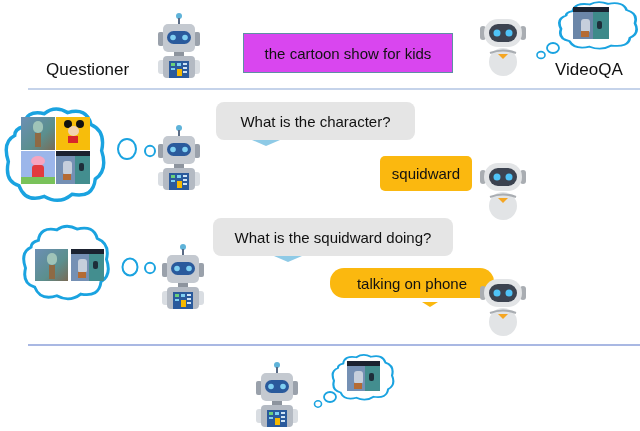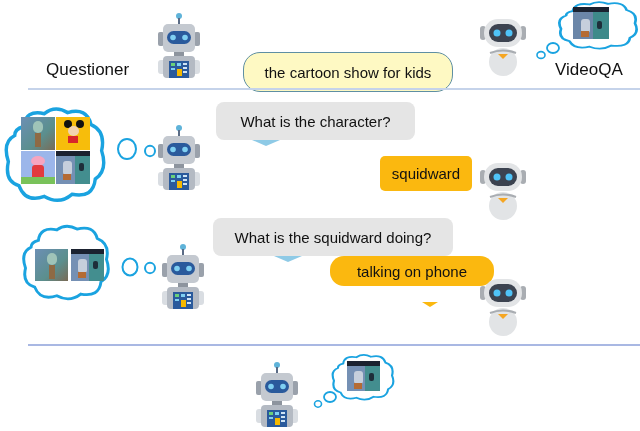--- a/index.html
+++ b/index.html
@@ -2,21 +2,21 @@
 <html><head>
 <meta charset="utf-8">
 <style>
   html, body { margin:0; padding:0; background:#ffffff; }
   body { width:640px; height:431px; position:relative; overflow:hidden;
          font-family:"Liberation Sans", sans-serif; color:#111; }
   .abs { position:absolute; }
   .label { font-weight:normal; font-size:17px; }
   .bubble { position:absolute; font-size:15px; line-height:1; display:flex;
             align-items:center; justify-content:center; white-space:nowrap; }
-  .bubble.topic { background:#fef9c3; border:1.5px solid #5e8fa3; border-radius:17px;margin-top:19px; }
+  .bubble.topic { background:#d946ef; border:1.5px solid #5e8fa3; border-radius:0; }
   .bubble.q { background:#e5e5e5; border-radius:8px; }
   .bubble.a { background:#fbb80f; border-radius:5px; }
   .tail { position:absolute; width:0; height:0; }
   .divider { position:absolute; left:28px; right:0; height:2px; background:#c5d3ea; }
   .divider.d2 { background:#a9b8e3; }
   .thumb { position:absolute; overflow:hidden; }
   .cloud { position:absolute; }
 </style>
 </head>
 <body>
@@ -167,21 +167,21 @@
   </svg>
 <svg class="abs" style="left:158px;top:243px;" width="50" height="66">
     <use href="#robotQ"></use>
   </svg>
 
 <div class="bubble q" style="left:213px;top:218px;width:240px;height:38px;">
   <span>What is the squidward doing?</span>
 </div>
 <div class="tail" style="left:274px;top:256px;border-left:14px solid transparent;border-right:14px solid transparent;border-top:6px solid #8ecae6;"></div>
 
-<div class="bubble a" style="left:330px;top:256px;width:164px;height:30px;border-radius:14px;">
+<div class="bubble a" style="left:330px;top:268px;width:164px;height:30px;border-radius:14px;">
   <span>talking on phone</span>
 </div>
 <div class="tail" style="left:422px;top:302px;border-left:8px solid transparent;border-right:8px solid transparent;border-top:5px solid #fbb80f;"></div>
 
 <svg class="abs" style="left:478px;top:276px;" width="50" height="60">
     <use href="#robotV"></use>
   </svg>
 
 <div class="divider d2" style="top:344px;"></div>
 

